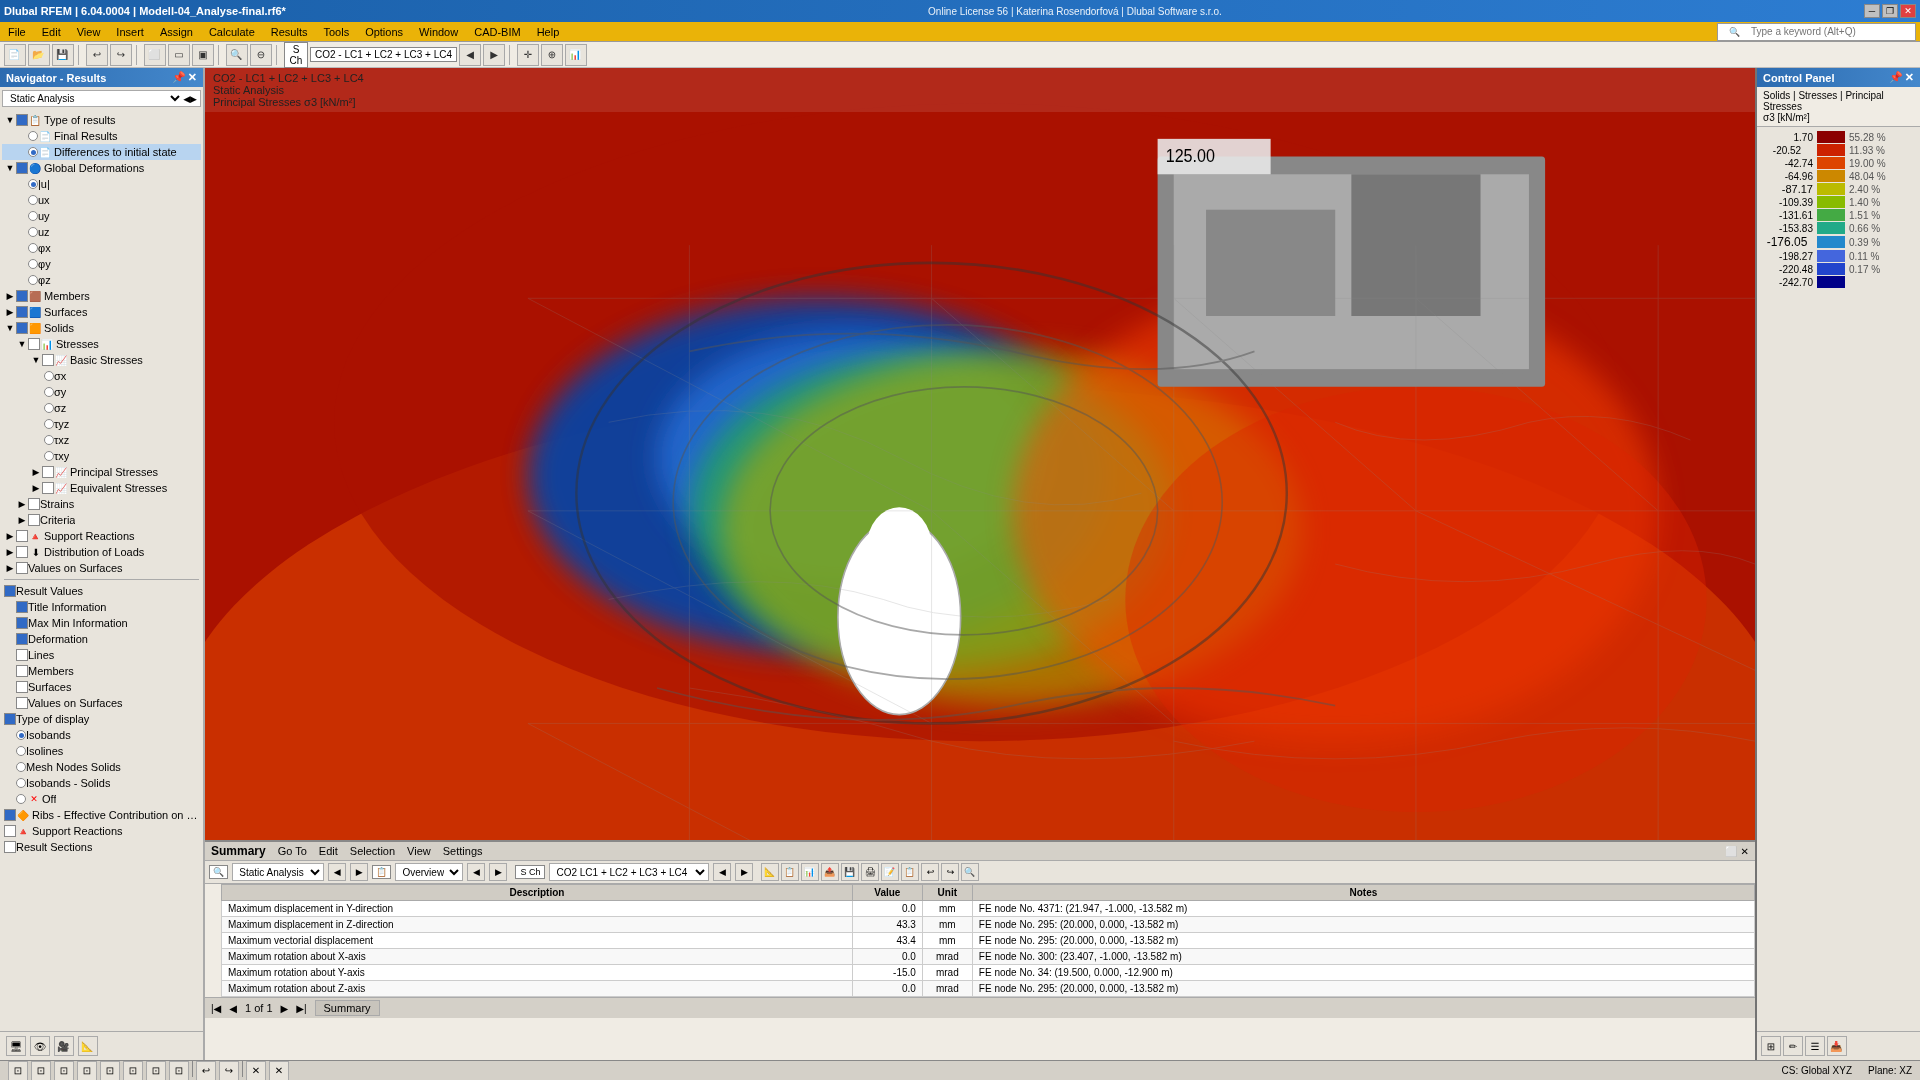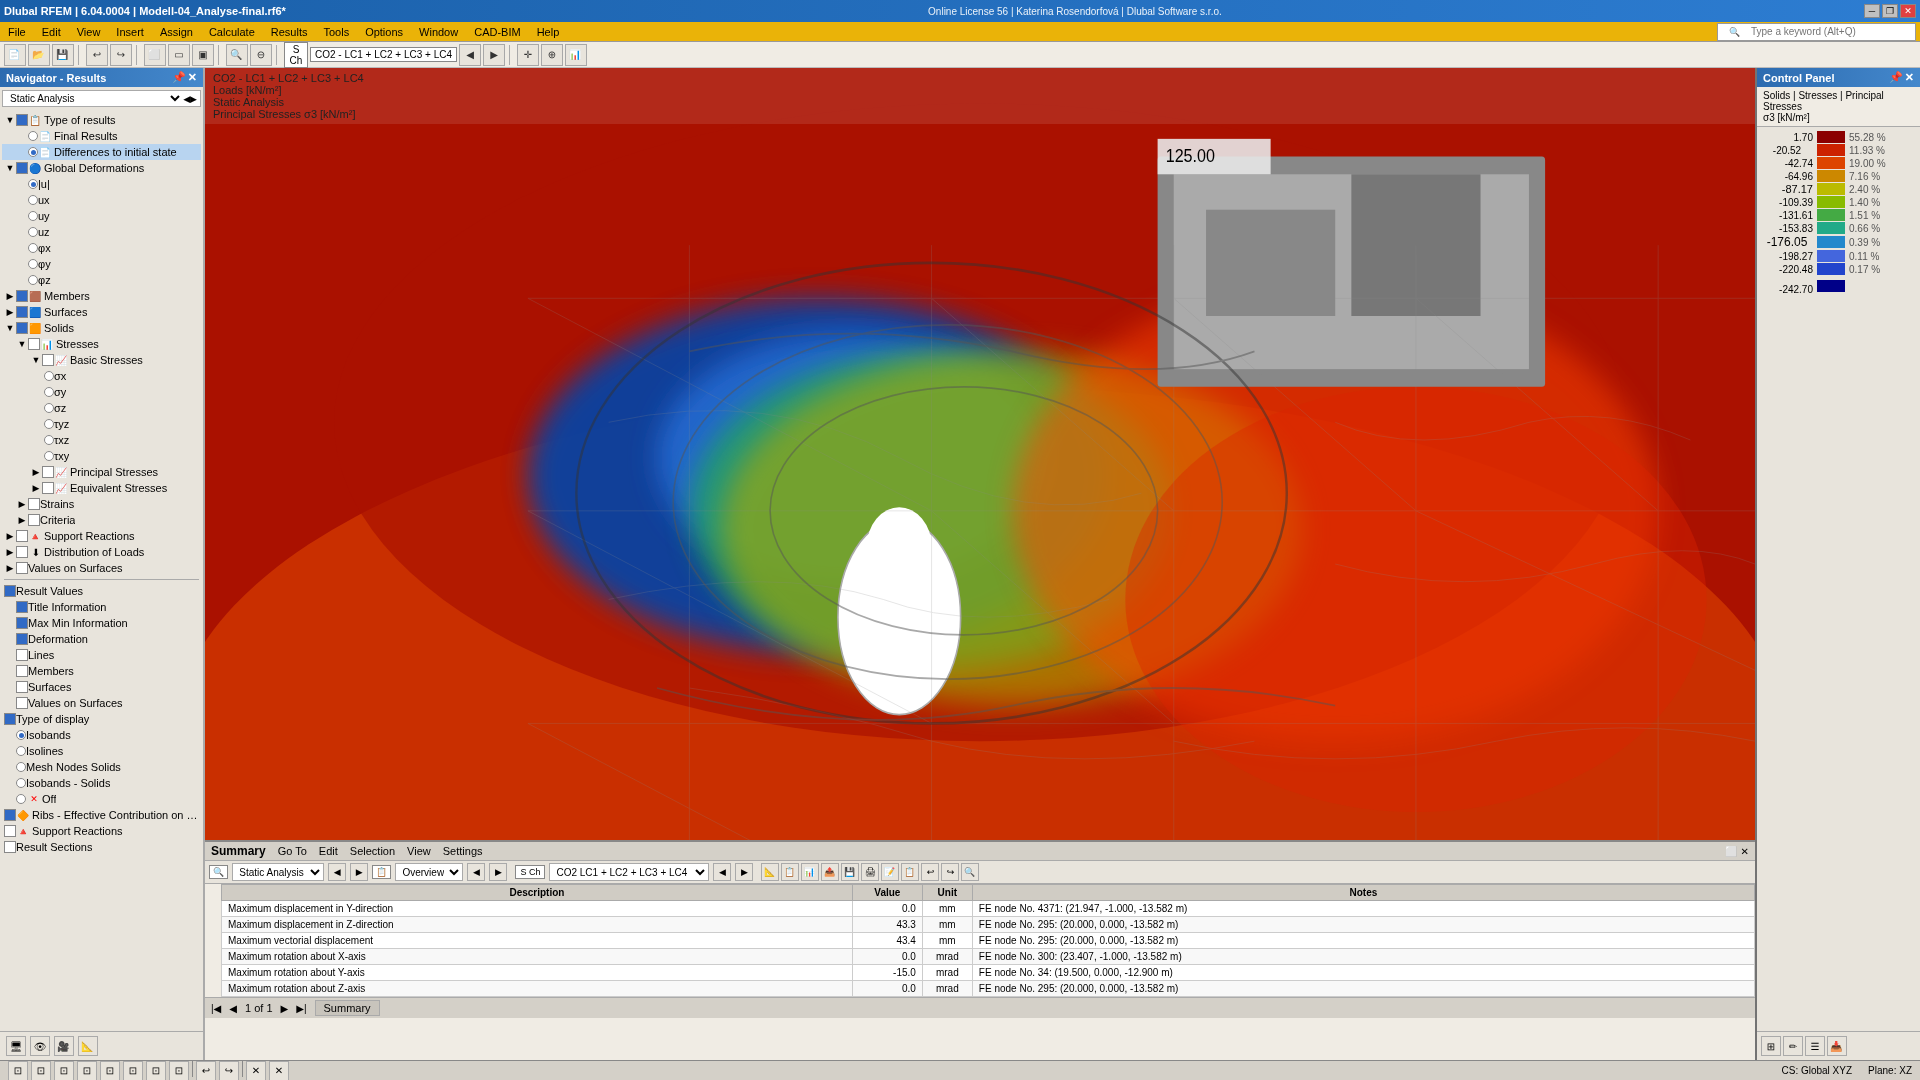--- a/index.html
+++ b/index.html
@@ -518,21 +518,20 @@
       <div class="nb-btn">👁</div>
       <div class="nb-btn">🎥</div>
       <div class="nb-btn">📐</div>
     </div>
   </div>
 
   <div id="viewport" style="position:relative; overflow:hidden;">
 
     <div id="viewport-header">
       <div style="font-size:11px;color:#222;">CO2 - LC1 + LC2 + LC3 + LC4</div>
-      <div style="font-size:11px;color:#222;">Loads [kN/m²]</div>
       <div style="font-size:11px;color:#222;">Static Analysis</div>
       <div style="font-size:11px;color:#222;">Principal Stresses σ3 [kN/m²]</div>
     </div>
 
     <svg id="stress-svg" viewBox="0 0 960 560" preserveAspectRatio="none" style="position:absolute;top:0;left:0;width:100%;height:100%;">
       <defs>
 
         <radialGradient id="stressGrad1" cx="55%" cy="55%" r="45%">
           <stop offset="0%" stop-color="#0000aa"></stop>
           <stop offset="15%" stop-color="#2244dd"></stop>
@@ -760,21 +759,21 @@
       <span class="legend-pct">11.93 %</span>
     </div>
         <div class="legend-row">
       <span class="legend-value" style="font-size:10px;width:52px;text-align:right;">-42.74</span>
       <div class="legend-color" style="background:#dd4400;width:28px;height:12px;"></div>
       <span class="legend-pct">19.00 %</span>
     </div>
         <div class="legend-row">
       <span class="legend-value" style="font-size:10px;width:52px;text-align:right;">-64.96</span>
       <div class="legend-color" style="background:#cc8800;width:28px;height:12px;"></div>
-      <span class="legend-pct">7.16 %</span>
+      <span class="legend-pct">48.04 %</span>
     </div>
         <div class="legend-row">
       <span class="legend-value" style="font-size:11px;width:52px;text-align:right;">-87.17</span>
       <div class="legend-color" style="background:#bbbb00;width:28px;height:12px;"></div>
       <span class="legend-pct">2.40 %</span>
     </div>
         <div class="legend-row">
       <span class="legend-value" style="font-size:10px;width:52px;text-align:right;">-109.39</span>
       <div class="legend-color" style="background:#88bb00;width:28px;height:12px;"></div>
       <span class="legend-pct">1.40 %</span>
@@ -798,21 +797,21 @@
       <span class="legend-value" style="font-size:10px;width:52px;text-align:right;">-198.27</span>
       <div class="legend-color" style="background:#4466dd;width:28px;height:12px;"></div>
       <span class="legend-pct">0.11 %</span>
     </div>
         <div class="legend-row">
       <span class="legend-value" style="font-size:10px;width:52px;text-align:right;">-220.48</span>
       <div class="legend-color" style="background:#2244cc;width:28px;height:12px;"></div>
       <span class="legend-pct">0.17 %</span>
     </div>
         <div class="legend-row">
-      <span class="legend-value" style="font-size:10px;width:52px;text-align:right;margin-top:8px;">-242.70</span>
+      <span class="legend-value" style="font-size:10px;width:52px;text-align:right;">-242.70</span>
       <div class="legend-color" style="background:#000088;width:28px;height:12px;"></div>
       <span class="legend-pct"></span>
     </div>
       </div>
 
     <div style="border-top:1px solid #aaa;display:flex;gap:2px;padding:4px;">
       <div class="nb-btn">⊞</div>
       <div class="nb-btn">✏</div>
       <div class="nb-btn">☰</div>
       <div class="nb-btn">📥</div>

